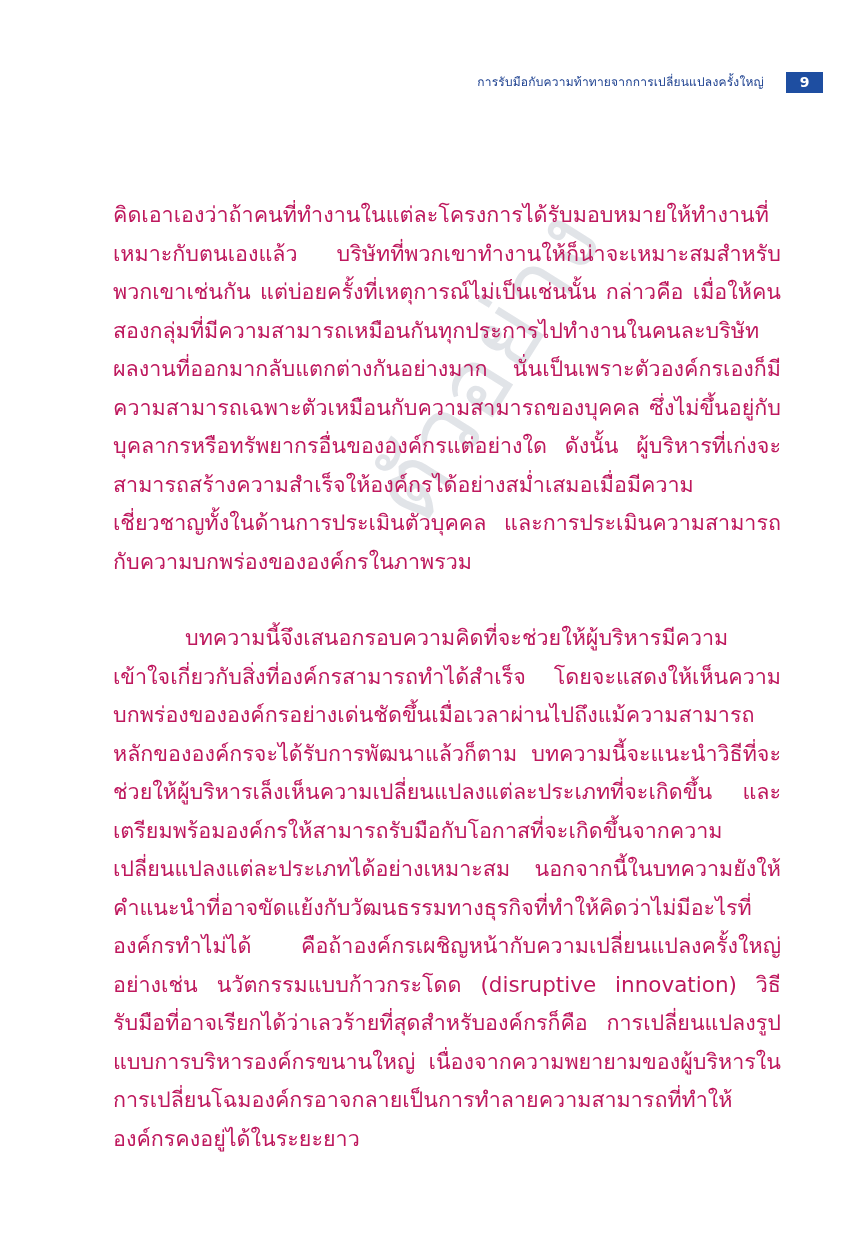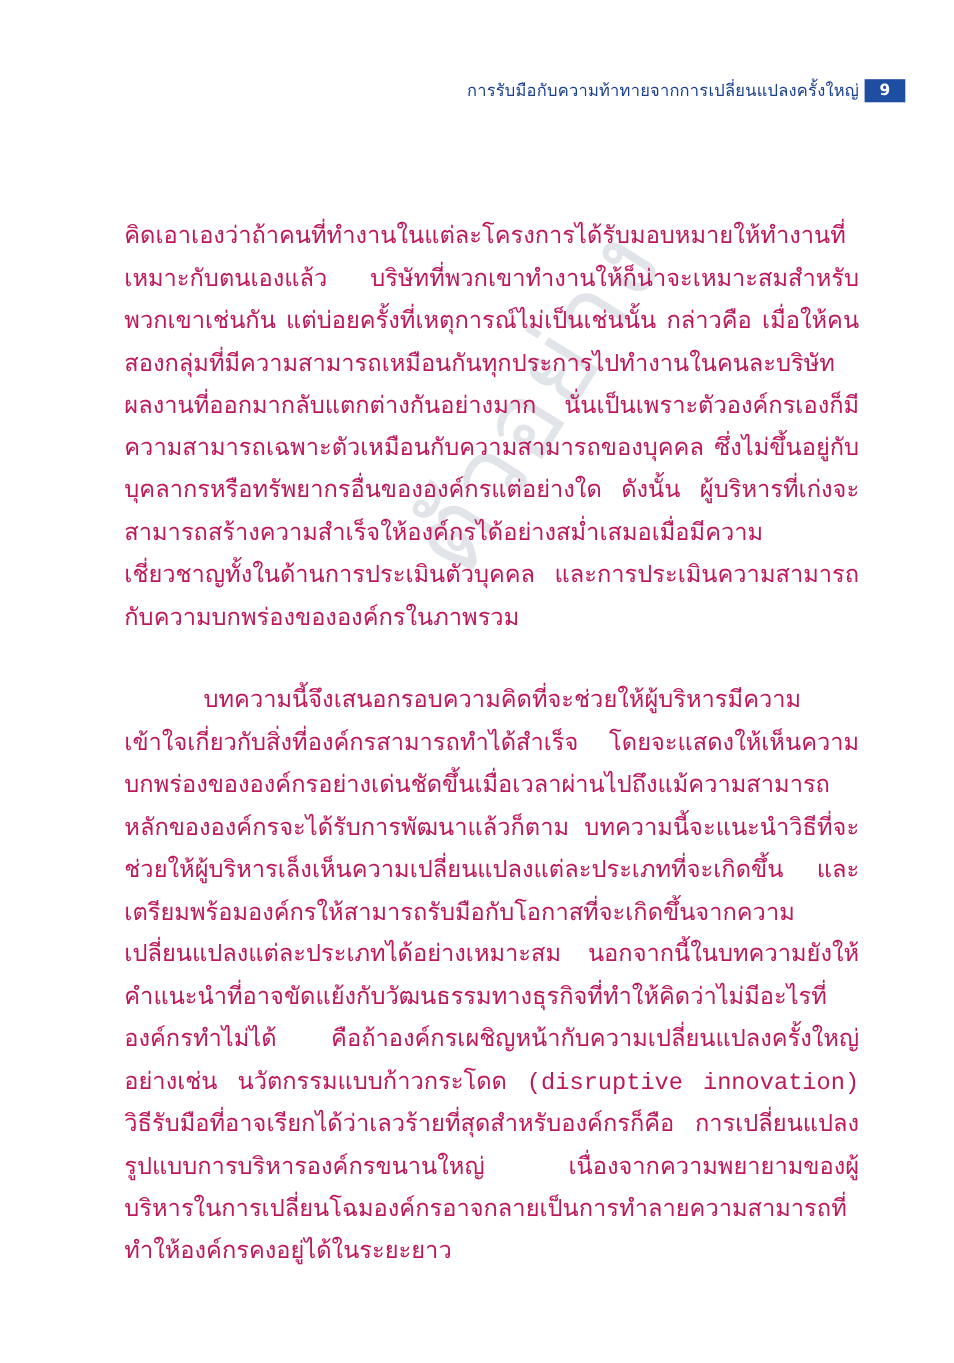--- a/index.html
+++ b/index.html
@@ -21,25 +21,25 @@
   
   .header {
     position: absolute;
     top: 72px;
     right: 44px;
     display: flex;
     align-items: stretch;
     height: 21px;
   }
   .header-title {
-    font-size: 15px;
+    font-size: 12px;
     color: #1b3f8f;
     letter-spacing: 0.2px;
     line-height: 21px;
-    padding-right: 5px;
+    padding-right: 22px;
     white-space: nowrap;
   }
   .page-number-box {
     background: #1e4ea1;
     color: #ffffff;
     min-width: 27px;
     text-align: center;
     font-size: 14px;
     font-weight: bold;
     line-height: 21px;
@@ -60,21 +60,20 @@
     text-align: justify;
     text-justify: inter-word;
     margin: 0;
     word-spacing: 0.5px;
   }
   .para + .para {
     margin-top: 38px;
   }
   .para.indent {
     text-indent: 72px;
-    font-family: Liberation Mono, monospace;
   }
 
   
   .watermark {
     position: absolute;
     left: 330px;
     top: 470px;
     font-size: 96px;
     color: #c9ced6;
     opacity: 0.55;

